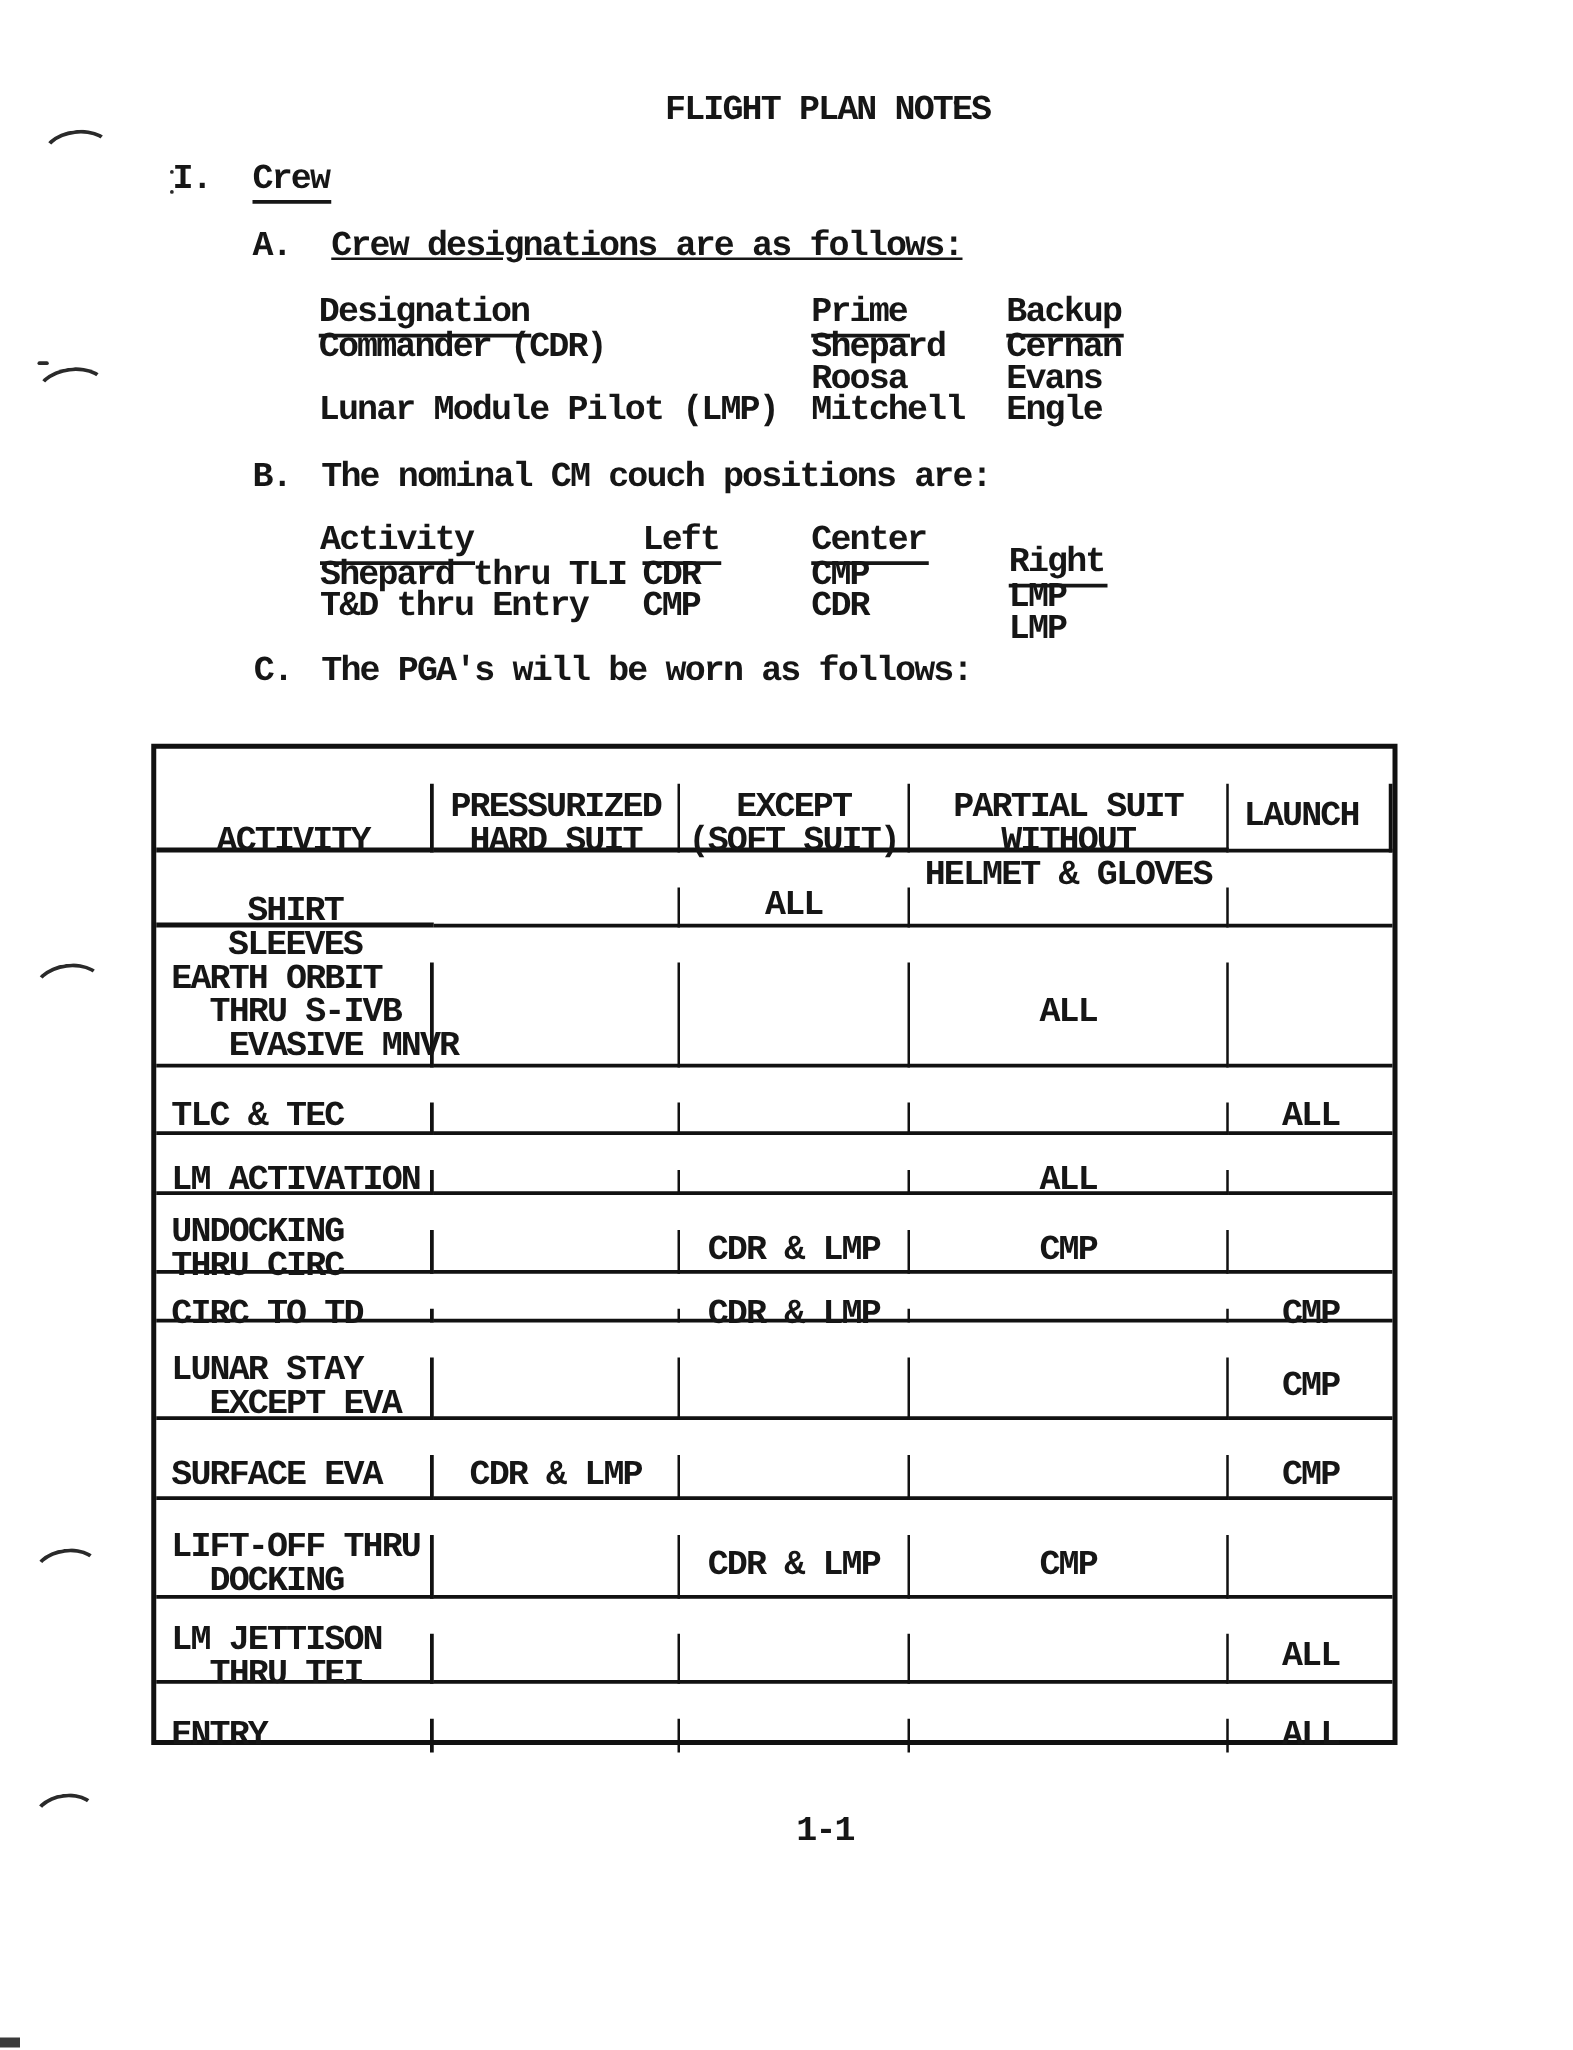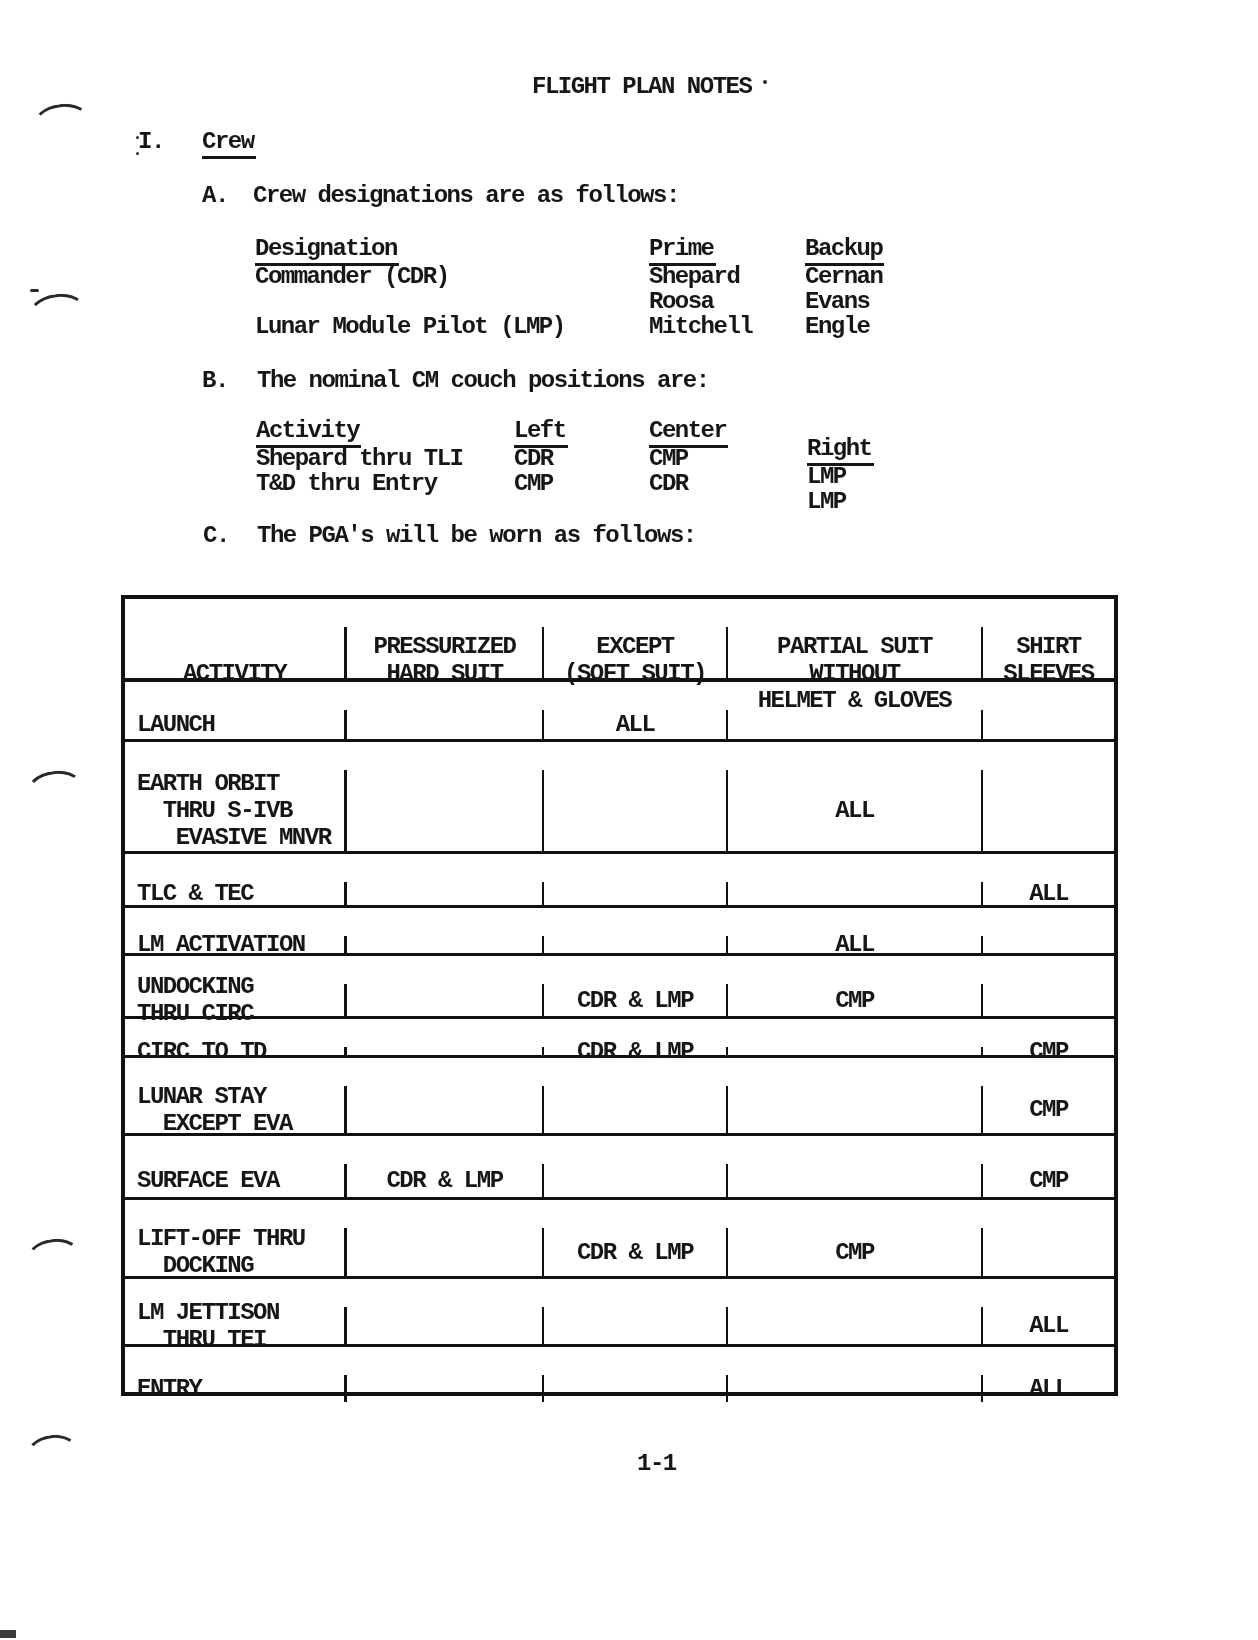--- a/index.html
+++ b/index.html
@@ -4,32 +4,32 @@
 <style>
   html,body{margin:0;padding:0;background:#e8e8e8;}
   .page{
     position:relative;
     width:1258px;height:1640px;
     background:#ffffff;
     overflow:hidden;
     font-family:"Liberation Mono","DejaVu Sans Mono",monospace;
     font-weight:700;
     color:#161616;
-    font-size:24px;
+    font-size:28px;
     letter-spacing:-1.5px;
   }
   .abs{position:absolute;white-space:pre;}
   .ul{display:inline-block;border-bottom:3px solid #161616;padding:0 2px 1px 0;}
 
   
   .title{top:73px;left:532px;}
   .numeral-1{top:128px;left:138px;}
   .heading-crew{top:128px;left:202px;}
   .line-a-label{top:182px;left:202px;}
-  .line-a-text{top:182px;left:253px;}
+  .line-a-text{top:182px;left:265px;text-decoration:underline;}
   .line-b-label{top:367px;left:202px;}
   .line-b-text{top:367px;left:257px;}
   .line-c-label{top:522px;left:203px;}
   .line-c-text{top:522px;left:257px;}
 
   
   .crew-row{position:absolute;left:255px;width:760px;height:28px;}
   .crew-row span{position:absolute;white-space:pre;}
   .crew-col-des{left:0;}
   .crew-col-prime{left:394px;}
@@ -187,28 +187,28 @@
       </div>
     <div class="cell hdr c2">
         <span class="txt">EXCEPT
 (SOFT SUIT)</span>
       </div>
     <div class="cell hdr c3">
         <span class="txt">PARTIAL SUIT
 WITHOUT
 HELMET &amp; GLOVES</span>
       </div>
+    <div class="cell act c0">
+        <span class="txt">LAUNCH</span>
+      </div>
+
     <div class="cell hdr c4">
         <span class="txt">SHIRT
 SLEEVES</span>
       </div>
-
-    <div class="cell act c0">
-        <span class="txt">LAUNCH</span>
-      </div>
     <div class="cell c1">
         <span class="txt"></span>
       </div>
     <div class="cell c2">
         <span class="txt">ALL</span>
       </div>
     <div class="cell c3">
         <span class="txt"></span>
       </div>
     <div class="cell c4">

